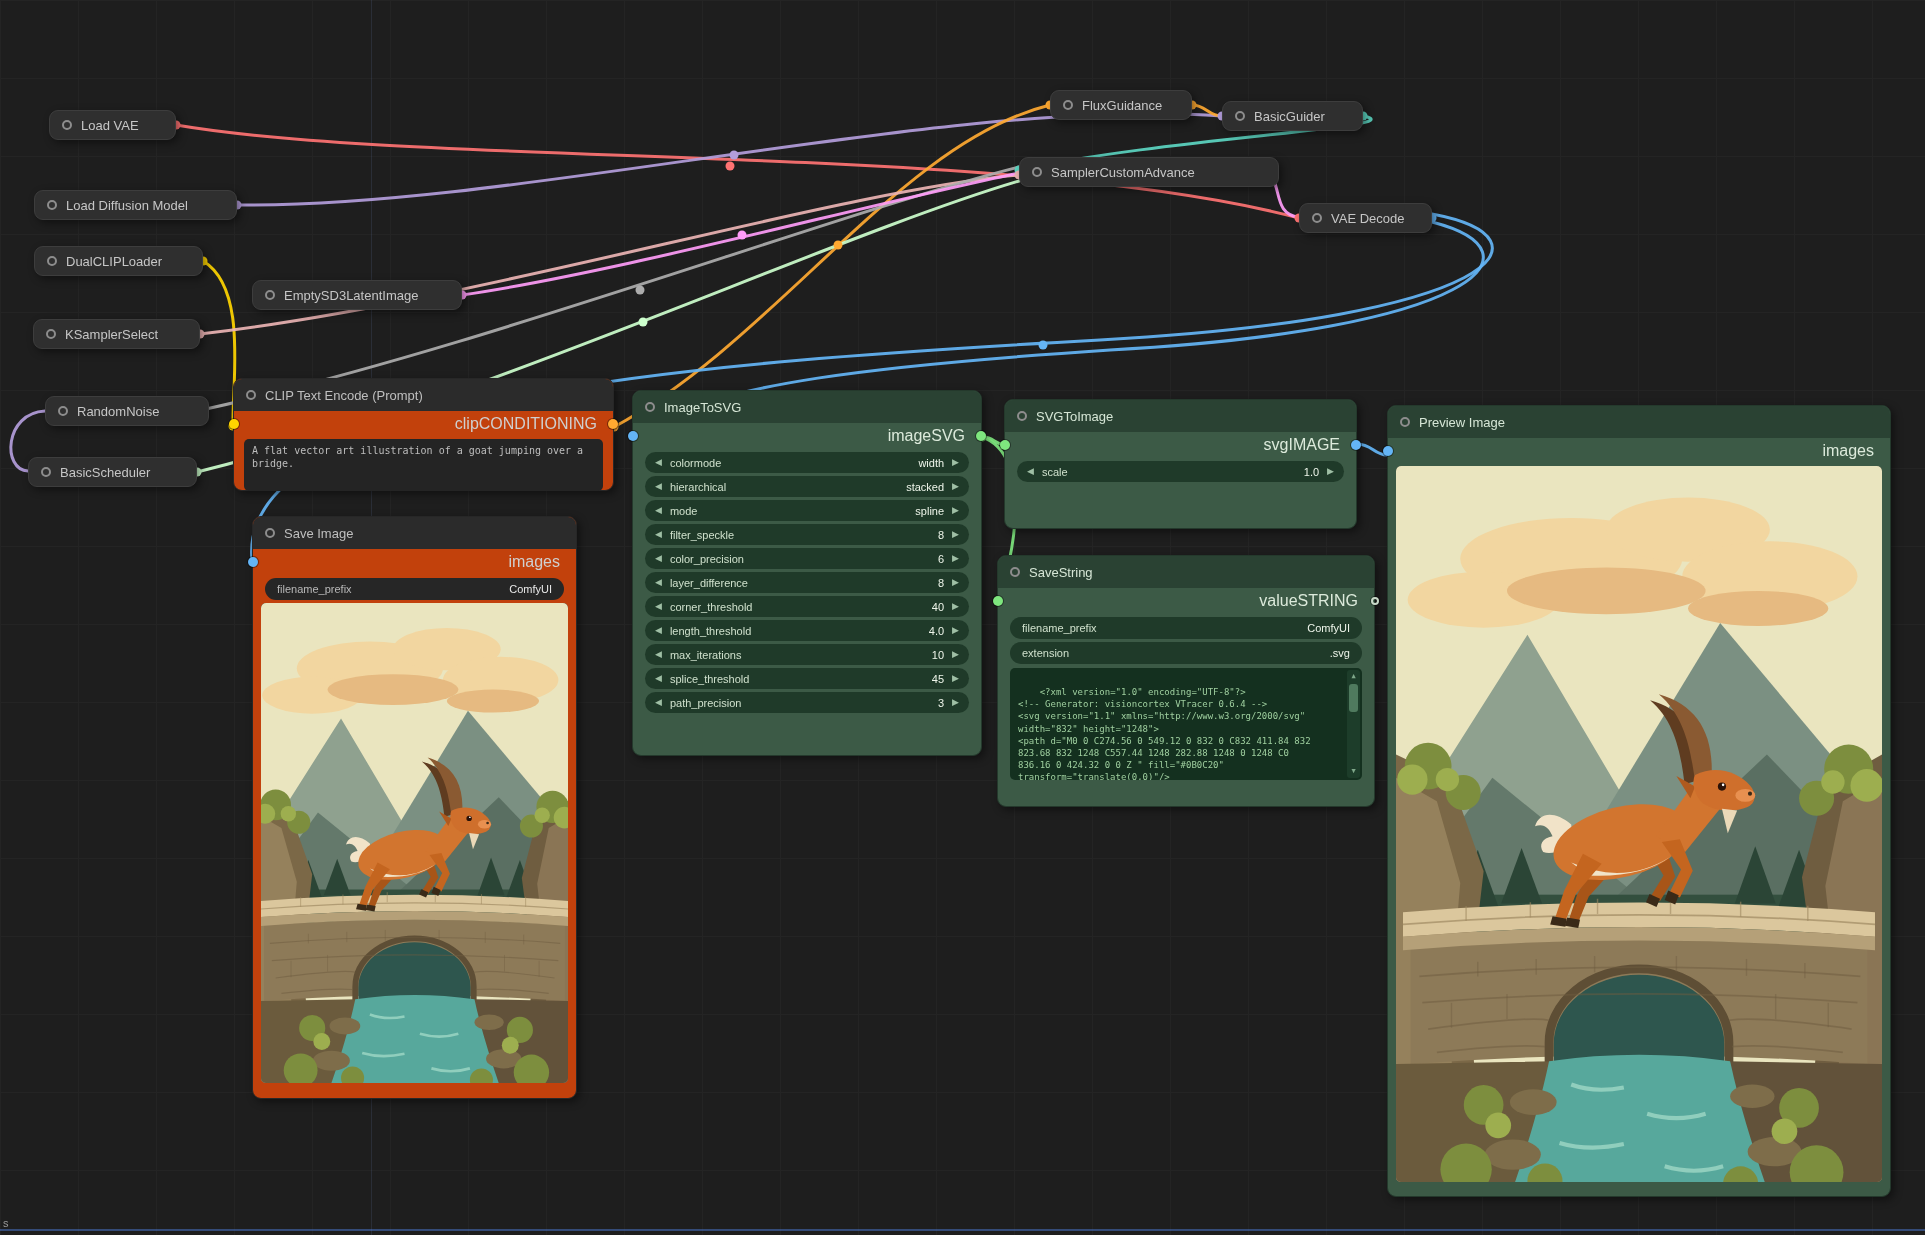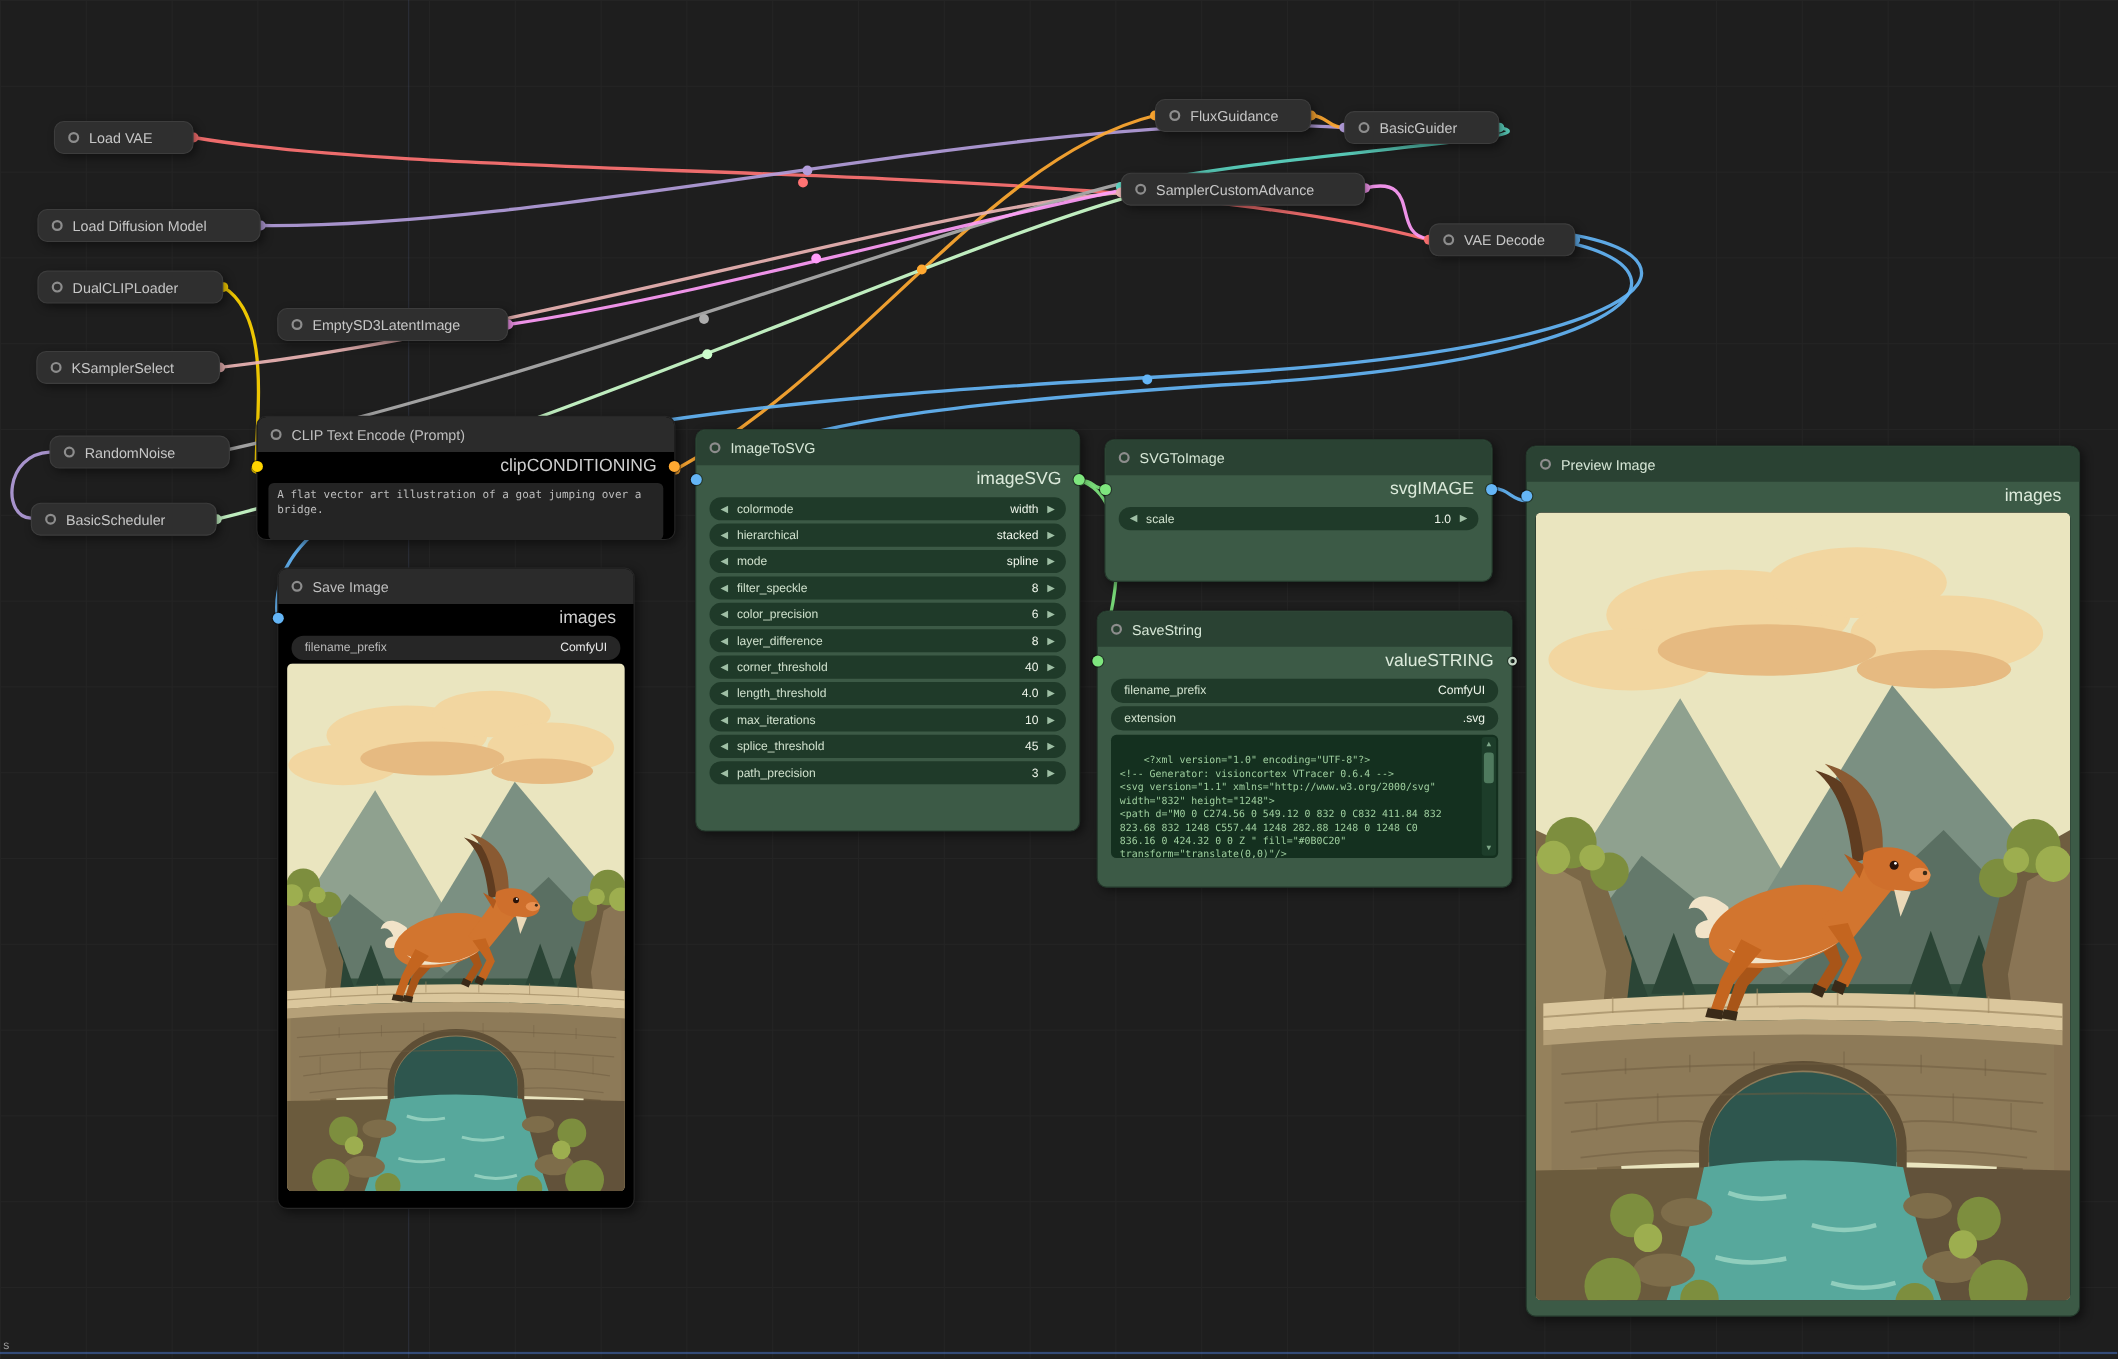--- a/index.html
+++ b/index.html
@@ -15,21 +15,21 @@
   }
   #wires{position:absolute;left:0;top:0;width:1925px;height:1235px;z-index:1;pointer-events:none}
   #wires path{fill:none;stroke-width:3;stroke-linecap:round;opacity:.92}
   .guide-v{position:absolute;top:0;bottom:0;width:1px;background:rgba(120,150,210,.14);z-index:0}
   .guide-h{position:absolute;left:0;right:0;height:2px;background:rgba(80,130,230,.45);z-index:0}
   .corner-s{position:absolute;left:3px;bottom:6px;color:#9a9a9a;font-size:11px;z-index:3}
 
   .node{position:absolute;z-index:2;border-radius:9px;box-shadow:3px 3px 9px rgba(0,0,0,.45)}
   .collapsed{height:30px;background:#2f2f2f;border:1px solid #3d3d3d;display:flex;align-items:center;gap:9px;padding:0 12px;color:#c6c6c6;font-size:13px;white-space:nowrap}
   .cdot{width:10px;height:10px;border-radius:50%;border:2px solid #8d8d8d;flex:none}
-  .gray{background:#000000;border:1px solid #272727}
+  .gray{background:#c2410c;border:1px solid #272727}
   .gray .head{background:#2b2b2b;color:#bfbfbf}
   .green{background:#3c5a46;border:1px solid #24392c}
   .green .head{background:#2a4233;color:#d6e6d6}
   .head{height:32px;display:flex;align-items:center;gap:9px;padding:0 12px;border-radius:8px 8px 0 0;font-size:13px;white-space:nowrap}
 
   .srow{position:relative;height:26px;display:flex;align-items:center;justify-content:flex-end;padding:0 16px;font-size:16px;color:#cfcfcf}
   .green .srow{color:#dceadb}
   .pdot{position:absolute;top:50%;width:10px;height:10px;border-radius:50%;transform:translateY(-50%);box-shadow:0 0 0 1px rgba(0,0,0,.4)}
   .pdot.l{left:-5px}
   .pdot.r{right:-5px}
@@ -268,21 +268,21 @@
   <span>EmptySD3LatentImage</span>
 </div>
 <div class="node collapsed" style="left:1050px;top:90px;width:142px">
   <span class="cdot"></span>
   <span>FluxGuidance</span>
 </div>
 <div class="node collapsed" style="left:1222px;top:101px;width:141px">
   <span class="cdot"></span>
   <span>BasicGuider</span>
 </div>
-<div class="node collapsed" style="left:1019px;top:157px;width:222px">
+<div class="node collapsed" style="left:1019px;top:157px;width:260px">
   <span class="cdot"></span>
   <span>SamplerCustomAdvance</span>
 </div>
 <div class="node collapsed" style="left:1299px;top:203px;width:133px">
   <span class="cdot"></span>
   <span>VAE Decode</span>
 </div>
 
 <div class="node gray" style="left:233px;top:378px;width:381px;height:113px">
   <div class="head">

